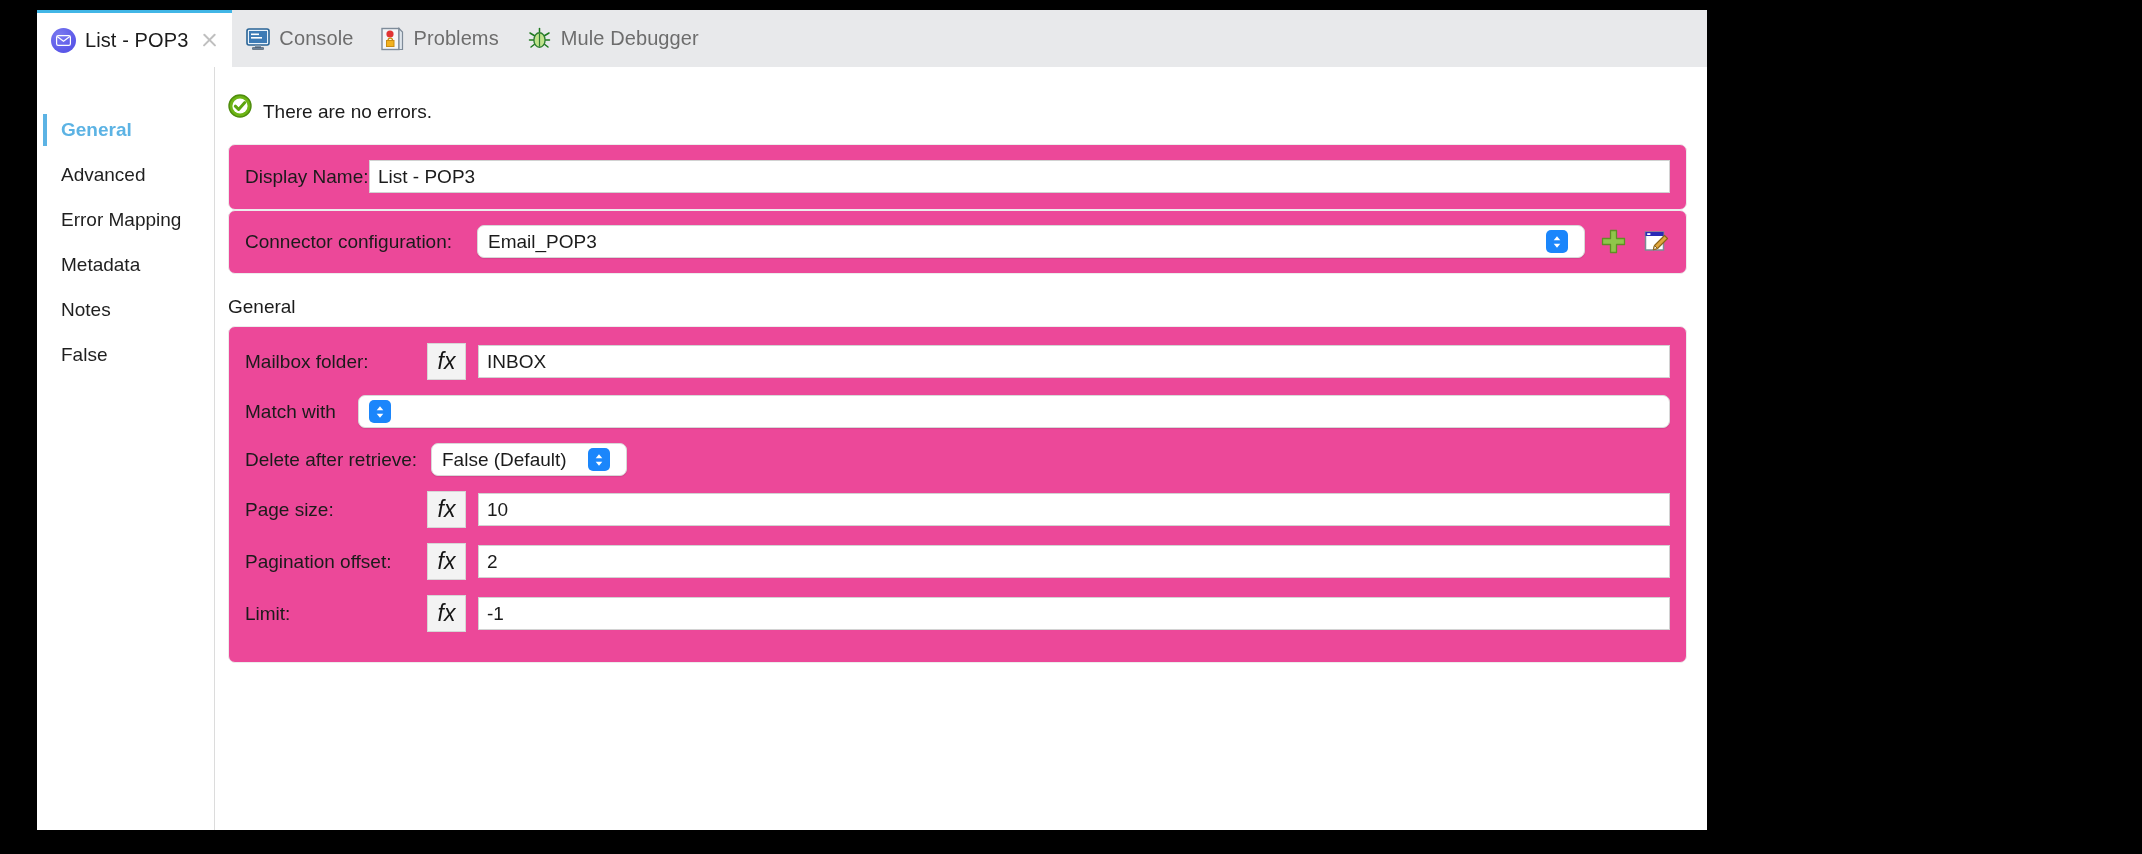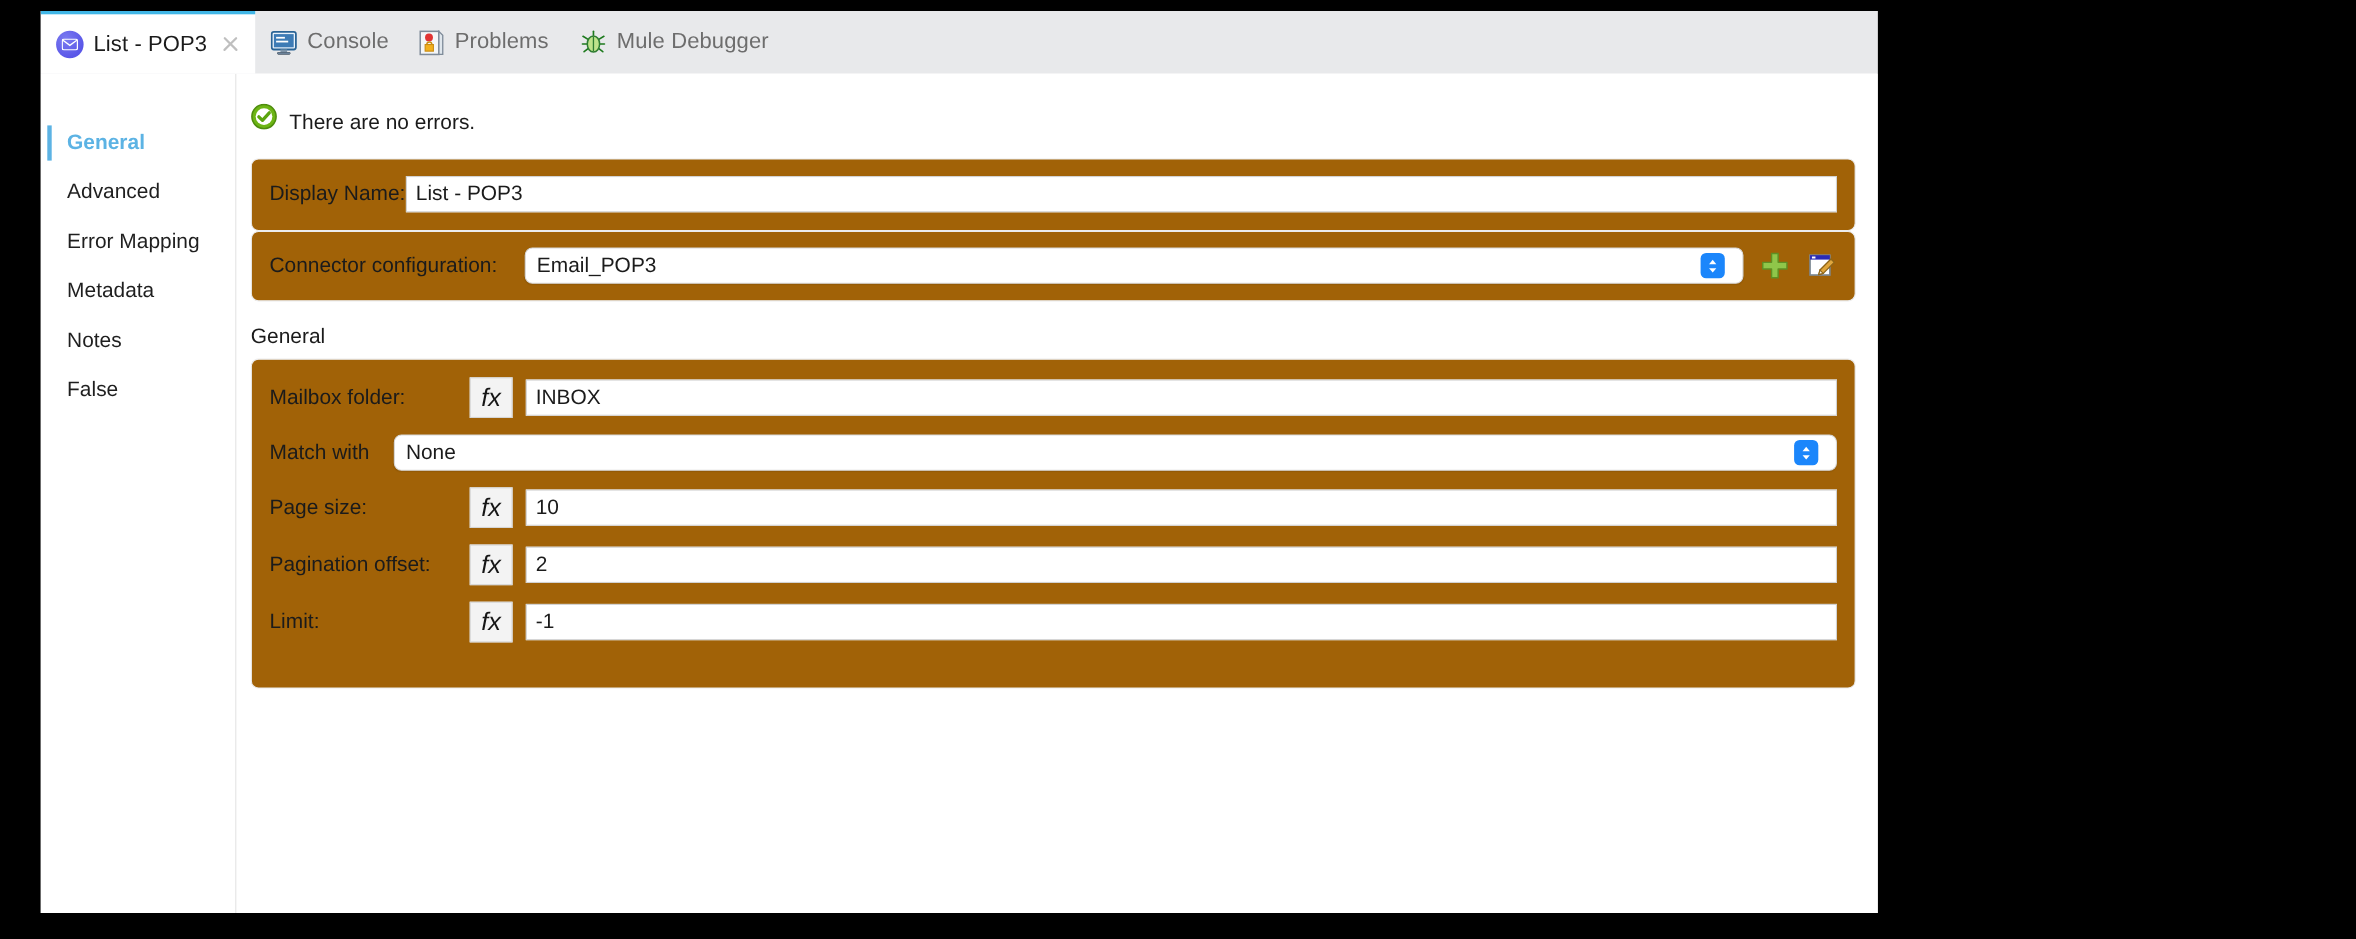--- a/index.html
+++ b/index.html
@@ -134,21 +134,21 @@
     padding: 21px 0 0 13px;
     font-size: 19px;
     color: #1b1b1b;
   }
   .status-row .status-text { margin-left: 11px; margin-top: 13px; }
 
   .icon-check { width: 24px; height: 24px; flex:none; }
 
   
   .panel {
-    background: #a16207;
+    background: #ec4899;
     border: 1px solid #ececec;
     border-radius: 7px;
     margin: 0 0 0 13px;
     box-sizing: border-box;
   }
   .panel.display-name {
     margin-top: 21px;
     padding: 15px 16px 16px 16px;
   }
   .section-title {
@@ -378,30 +378,41 @@
 
         <div class="row">
           <span class="lbl" style="width:182px">Mailbox folder:</span>
           <span class="fx">fx</span>
           <span class="text-input">INBOX</span>
         </div>
 
         <div class="row">
           <span class="lbl" style="width:113px">Match with</span>
           <span class="popup" style="flex:1">
-            <span class="popup-value">None</span>
             <span class="stepper">
               <svg viewBox="0 0 12 16" width="12" height="16">
                 <path d="M6 2.2 L9.3 6.2 L2.7 6.2 Z" fill="#ffffff"></path>
                 <path d="M6 13.8 L2.7 9.8 L9.3 9.8 Z" fill="#ffffff"></path>
               </svg>
             </span>
           </span>
         </div>
 
+        <div class="row">
+          <span class="lbl" style="width:186px">Delete after retrieve:</span>
+          <span class="popup" style="width:196px">
+            <span class="popup-value">False (Default)</span>
+            <span class="stepper">
+              <svg viewBox="0 0 12 16" width="12" height="16">
+                <path d="M6 2.2 L9.3 6.2 L2.7 6.2 Z" fill="#ffffff"></path>
+                <path d="M6 13.8 L2.7 9.8 L9.3 9.8 Z" fill="#ffffff"></path>
+              </svg>
+            </span>
+          </span>
+        </div>
 
         <div class="row">
           <span class="lbl" style="width:182px">Page size:</span>
           <span class="fx">fx</span>
           <span class="text-input">10</span>
         </div>
 
         <div class="row">
           <span class="lbl" style="width:182px">Pagination offset:</span>
           <span class="fx">fx</span>

